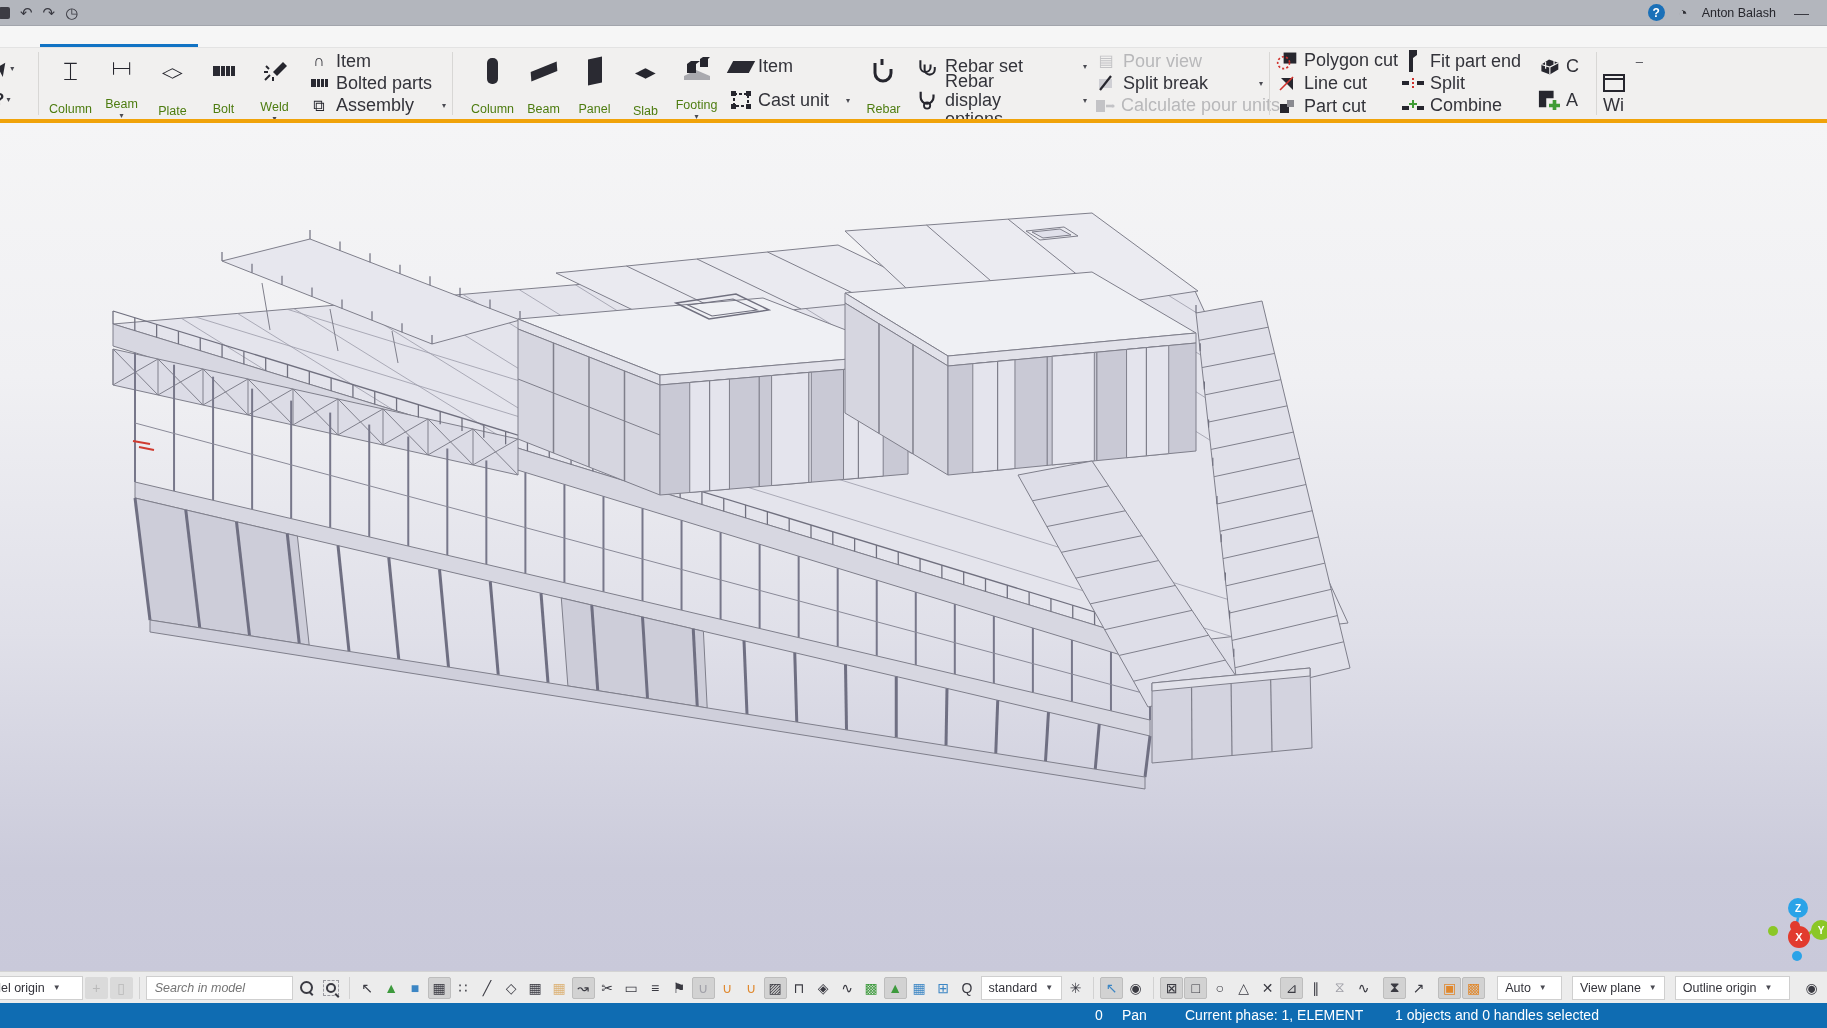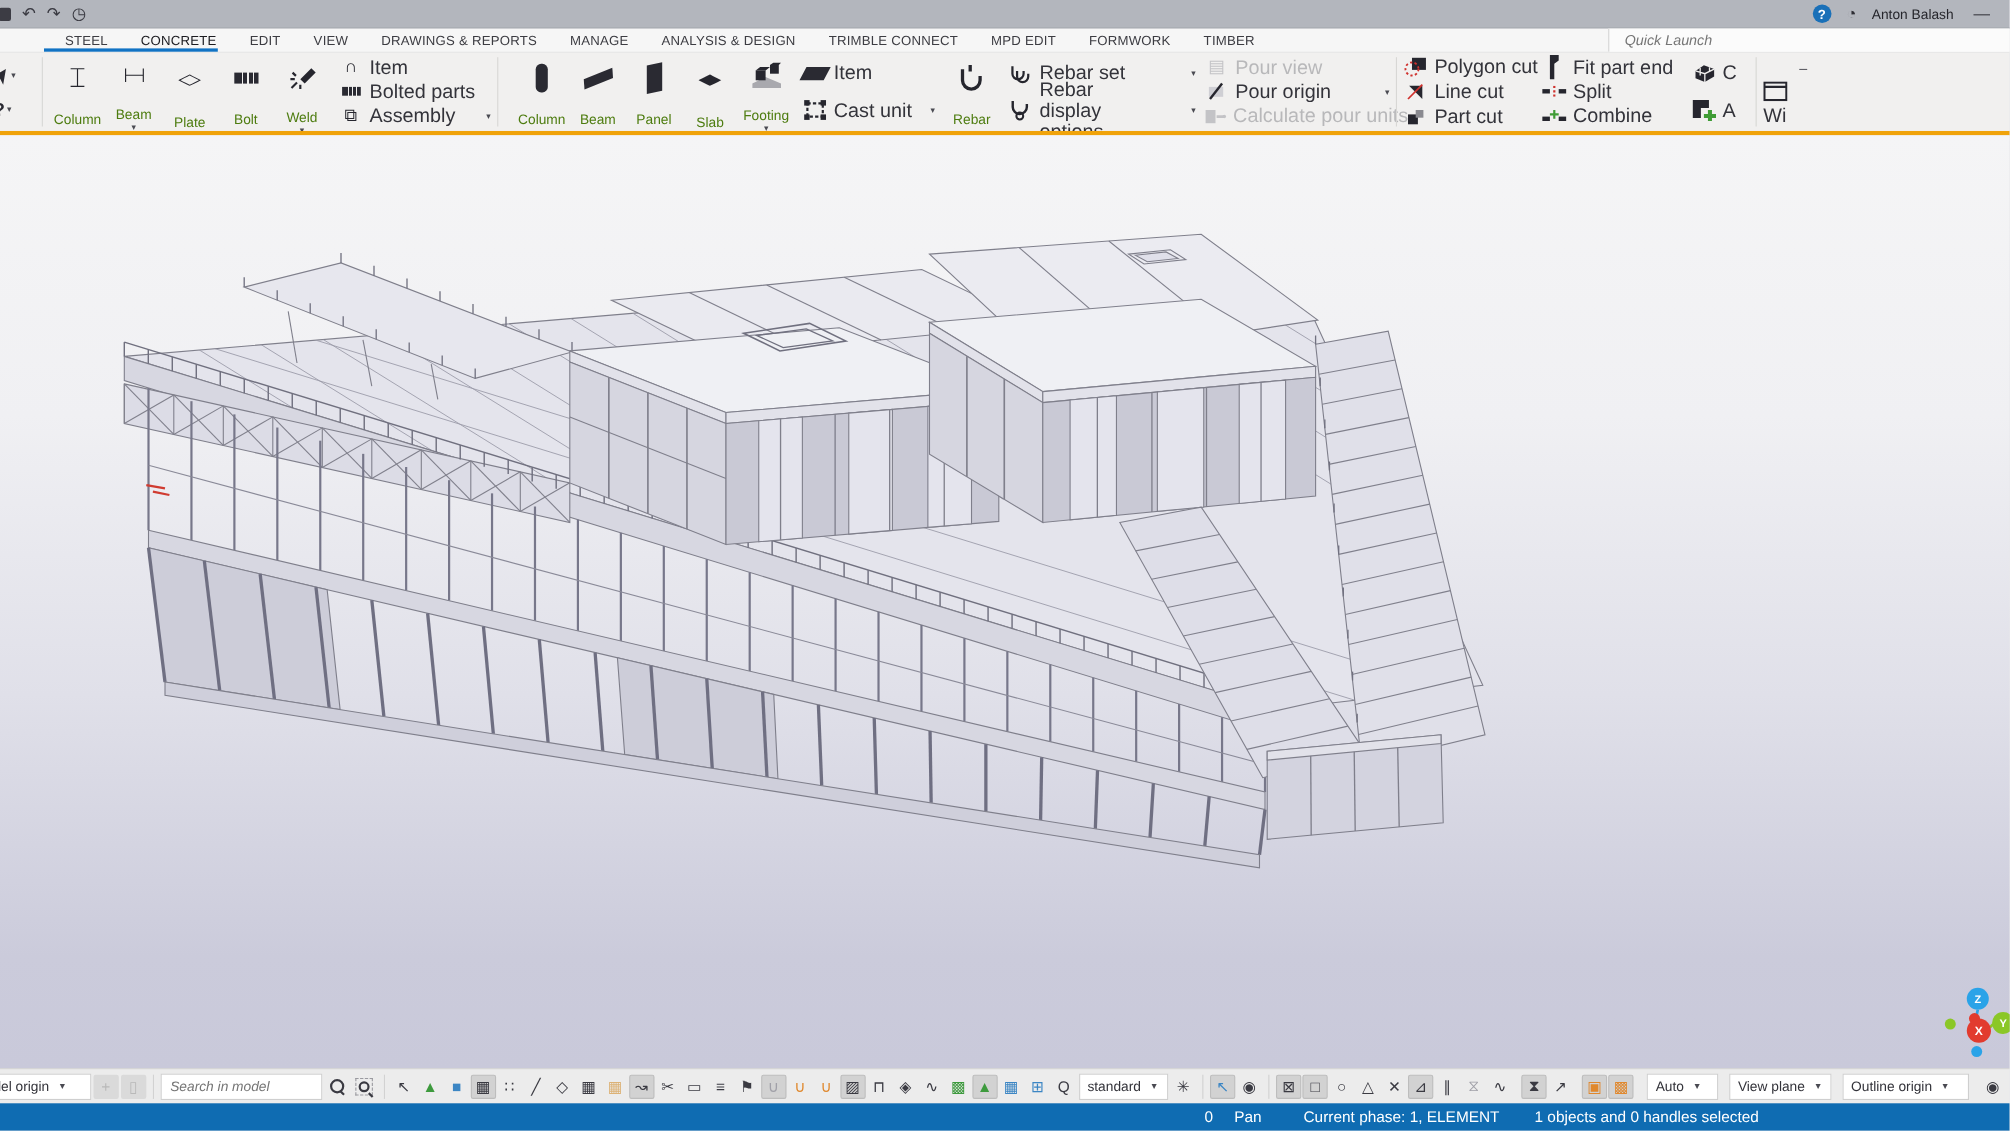--- a/index.html
+++ b/index.html
@@ -111,37 +111,21 @@
     </div>
     <div class="tb-right">
       <div class="help-circle" style="background: rgb(26, 112, 184);">?</div>
       <span class="stopwatch">◔</span>
       <span class="user-name">Anton Balash</span>
       <span class="minimize">—</span>
     </div>
   </div>
 
   <div class="tabrow">
-    <div class="tabs">
-      <div class="tab">STEEL</div>
-      <div class="tab active">CONCRETE</div>
-      <div class="tab">EDIT</div>
-      <div class="tab">VIEW</div>
-      <div class="tab">DRAWINGS &amp; REPORTS</div>
-      <div class="tab">MANAGE</div>
-      <div class="tab">ANALYSIS &amp; DESIGN</div>
-      <div class="tab">TRIMBLE CONNECT</div>
-      <div class="tab">MPD EDIT</div>
-      <div class="tab">FORMWORK</div>
-      <div class="tab">TIMBER</div>
-    </div>
     <div class="tab-underline" style="background: rgb(17, 115, 196);"></div>
-    <div class="quick-launch">
-      <input placeholder="Quick Launch" style="">
-    </div>
   </div>
 
   <div class="ribbon">
 
     <div class="rleft">
       <div class="mini">
         <span class="g" style="transform:rotate(-55deg);display:inline-block;">➤</span>
         <span class="caret">▾</span>
       </div>
       <div class="mini">
@@ -323,21 +307,21 @@
           </span>
         <span class="lbl">Pour view</span>
       </div>
       <div class="srow">
         <span class="ico">
           <svg width="18" height="18" viewBox="0 0 18 18">
             <rect x="2" y="5" width="13" height="9" fill="#cfcfd4"></rect>
             <line x1="3" y1="16" x2="14" y2="2" stroke="#26262e" stroke-width="2.2"></line>
           </svg>
         </span>
-        <span class="lbl">Pour origin</span>
+        <span class="lbl">Split break</span>
         <span class="caret">▾</span>
       </div>
       <div class="srow disabled">
         <span class="ico">
           <svg width="20" height="16" viewBox="0 0 20 16">
             <rect x="1" y="2" width="9" height="12" fill="#c3c3c6"></rect>
             <line x1="11" y1="8" x2="18" y2="8" stroke="#c3c3c6" stroke-width="2.6"></line>
               <circle cx="18" cy="8" r="1.6" fill="#c3c3c6"></circle>
           </svg>
         </span>

